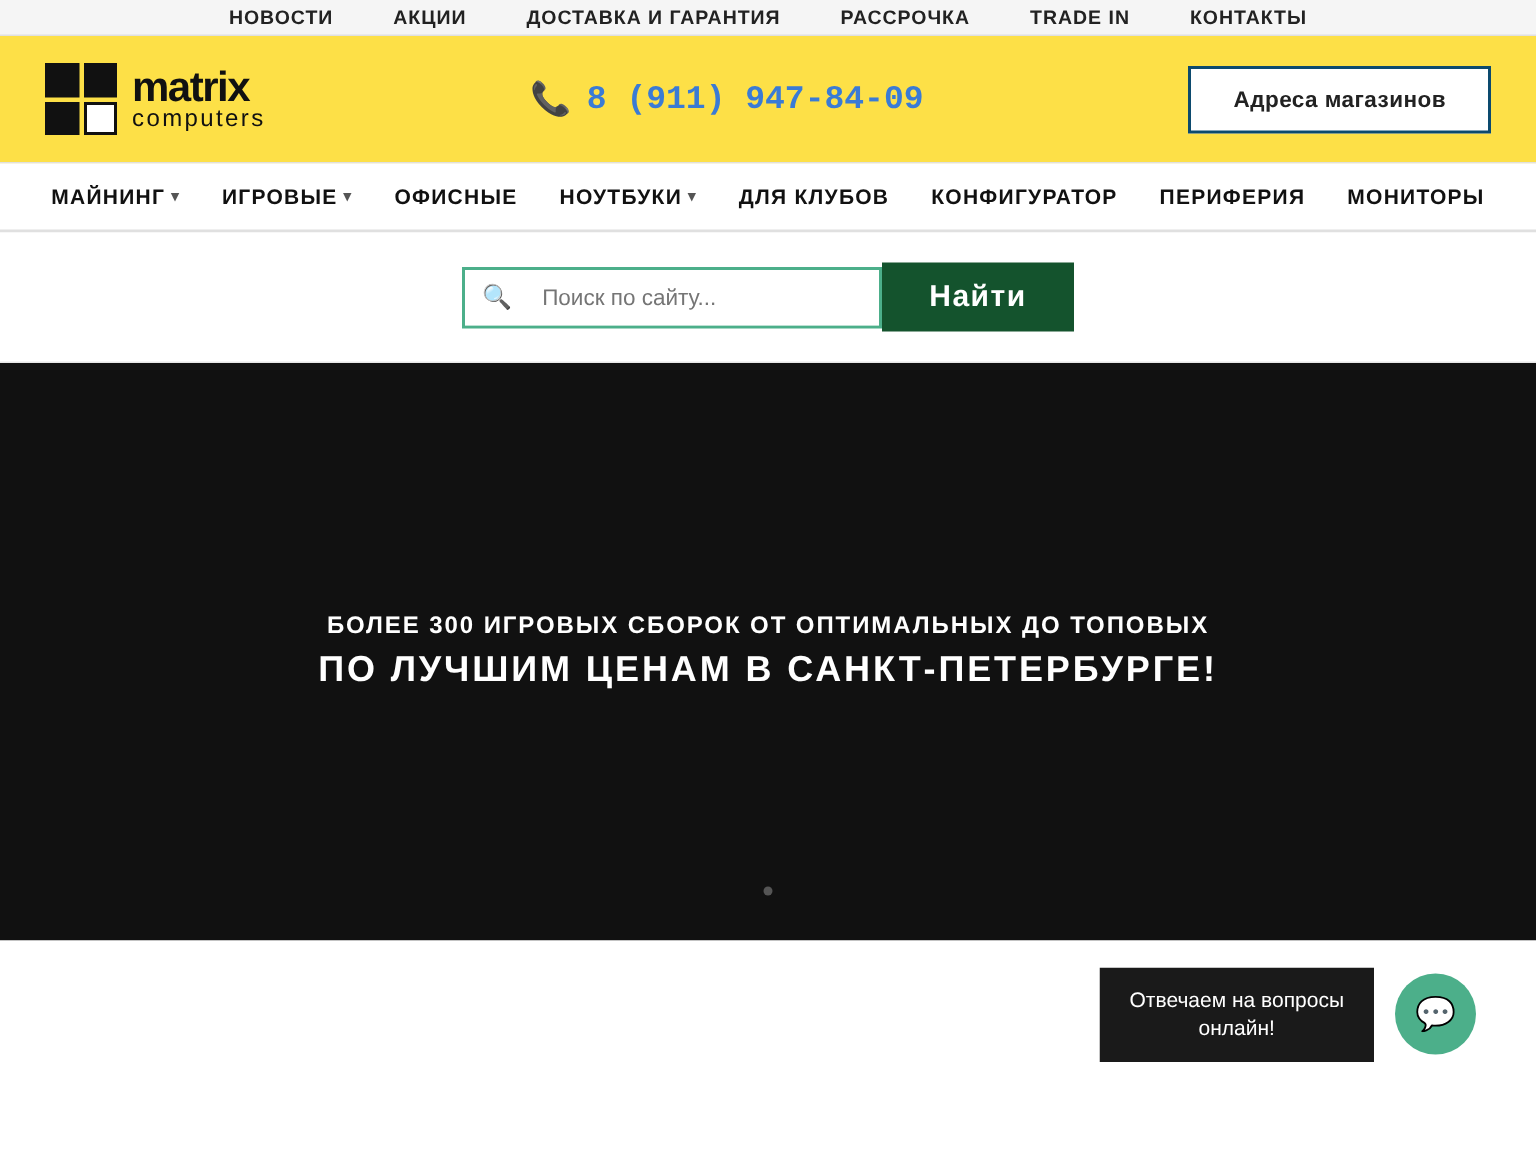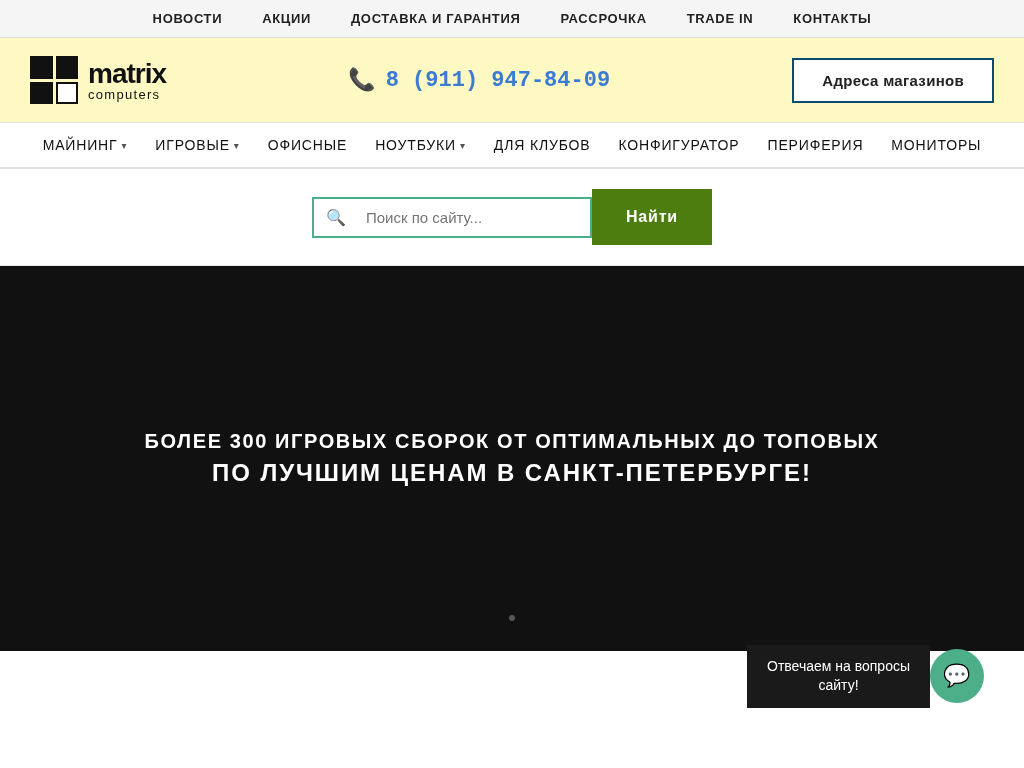--- a/index.html
+++ b/index.html
@@ -7,39 +7,39 @@
 
     
     .top-nav {
       background: #f5f5f5;
       border-bottom: 1px solid #e0e0e0;
       display: flex;
       justify-content: center;
       align-items: center;
       gap: 40px;
       padding: 0 20px;
-      height: 38px;
+      height: 24px;
     }
     .top-nav a {
       text-decoration: none;
       color: #222;
       font-size: 13px;
       font-weight: 600;
       letter-spacing: 0.05em;
       text-transform: uppercase;
     }
 
     
     .header {
       display: flex;
       align-items: center;
       justify-content: space-between;
       padding: 18px 30px;
       border-bottom: 1px solid #e0e0e0;
-      background: #fef9c3;
+      background: #fde047;
     }
     .logo {
       display: flex;
       align-items: center;
       gap: 10px;
     }
     .logo-icon {
       display: grid;
       grid-template-columns: 1fr 1fr;
       grid-template-rows: 1fr 1fr;
@@ -60,21 +60,21 @@
       line-height: 1;
     }
     .logo-text .matrix {
       font-size: 28px;
       font-weight: 900;
       color: #111;
       letter-spacing: -1px;
       text-transform: lowercase;
     }
     .logo-text .computers {
-      font-size: 13px;
+      font-size: 16px;
       color: #111;
       letter-spacing: 0.1em;
       text-transform: lowercase;
     }
 
     .header-center {
       display: flex;
       align-items: center;
       gap: 10px;
     }
@@ -114,21 +114,21 @@
       list-style: none;
       gap: 0;
     }
     .main-nav ul li a {
       display: flex;
       align-items: center;
       gap: 4px;
       text-decoration: none;
       color: #111;
       font-size: 14px;
-      font-weight: 400;
+      font-weight: 700;
       letter-spacing: 0.06em;
       text-transform: uppercase;
       padding: 14px 14px;
     }
     .chevron {
       font-size: 10px;
       color: #555;
     }
 
     
@@ -159,70 +159,70 @@
     .search-input {
       border: none;
       outline: none;
       font-size: 15px;
       color: #a21caf;
       padding: 10px 8px;
       width: 100%;
       background: #fff;
     }
     .search-btn {
-      background: #4d7c0f;
+      background: #14532d;
       color: #fff;
       border: none;
       padding: 0 32px;
-      font-size: 16px;
+      font-size: 20px;
       font-weight: 600;
       cursor: pointer;
       letter-spacing: 0.05em;
       min-width: 120px;
-      height: 56px;
+      height: 46px;
     }
 
     
     .hero {
       background: #111;
       min-height: 385px;
       display: flex;
       flex-direction: column;
       align-items: center;
       justify-content: center;
       position: relative;
       overflow: hidden;
     }
     .hero-text {
       color: #fff;
       text-align: center;
       z-index: 2;
     }
     .hero-text .line1 {
-      font-size: 20px;
+      font-size: 16px;
       font-weight: 700;
       letter-spacing: 0.08em;
       text-transform: uppercase;
       margin-bottom: 6px;
     }
     .hero-text .line2 {
       font-size: 24px;
       font-weight: 700;
       letter-spacing: 0.08em;
       text-transform: uppercase;
     }
 
     
     .chat-widget {
       position: fixed;
       bottom: 60px;
       right: 40px;
       display: flex;
       align-items: center;
-      gap: 0;
+      gap: 14px;
       z-index: 100;
     }
     .chat-bubble {
       background: #1a1a1a;
       color: #fff;
       padding: 12px 20px;
       font-size: 14px;
       font-weight: 500;
       text-align: center;
       line-height: 1.4;
@@ -349,18 +349,18 @@
   <div class="hero-text">
     <div class="line1">БОЛЕЕ 300 ИГРОВЫХ СБОРОК ОТ ОПТИМАЛЬНЫХ ДО ТОПОВЫХ</div>
     <div class="line2">ПО ЛУЧШИМ ЦЕНАМ В САНКТ-ПЕТЕРБУРГЕ!</div>
   </div>
   <div class="hero-dot"></div>
 </section>
 
 <div class="chat-widget">
   <div class="chat-bubble">
     <span>Отвечаем на вопросы</span><br>
-    <span>сайту!</span>
+    <span>онлайн!</span>
   </div>
   <button class="chat-btn">
     <span>💬</span>
   </button>
 </div>
 
 </body></html>

